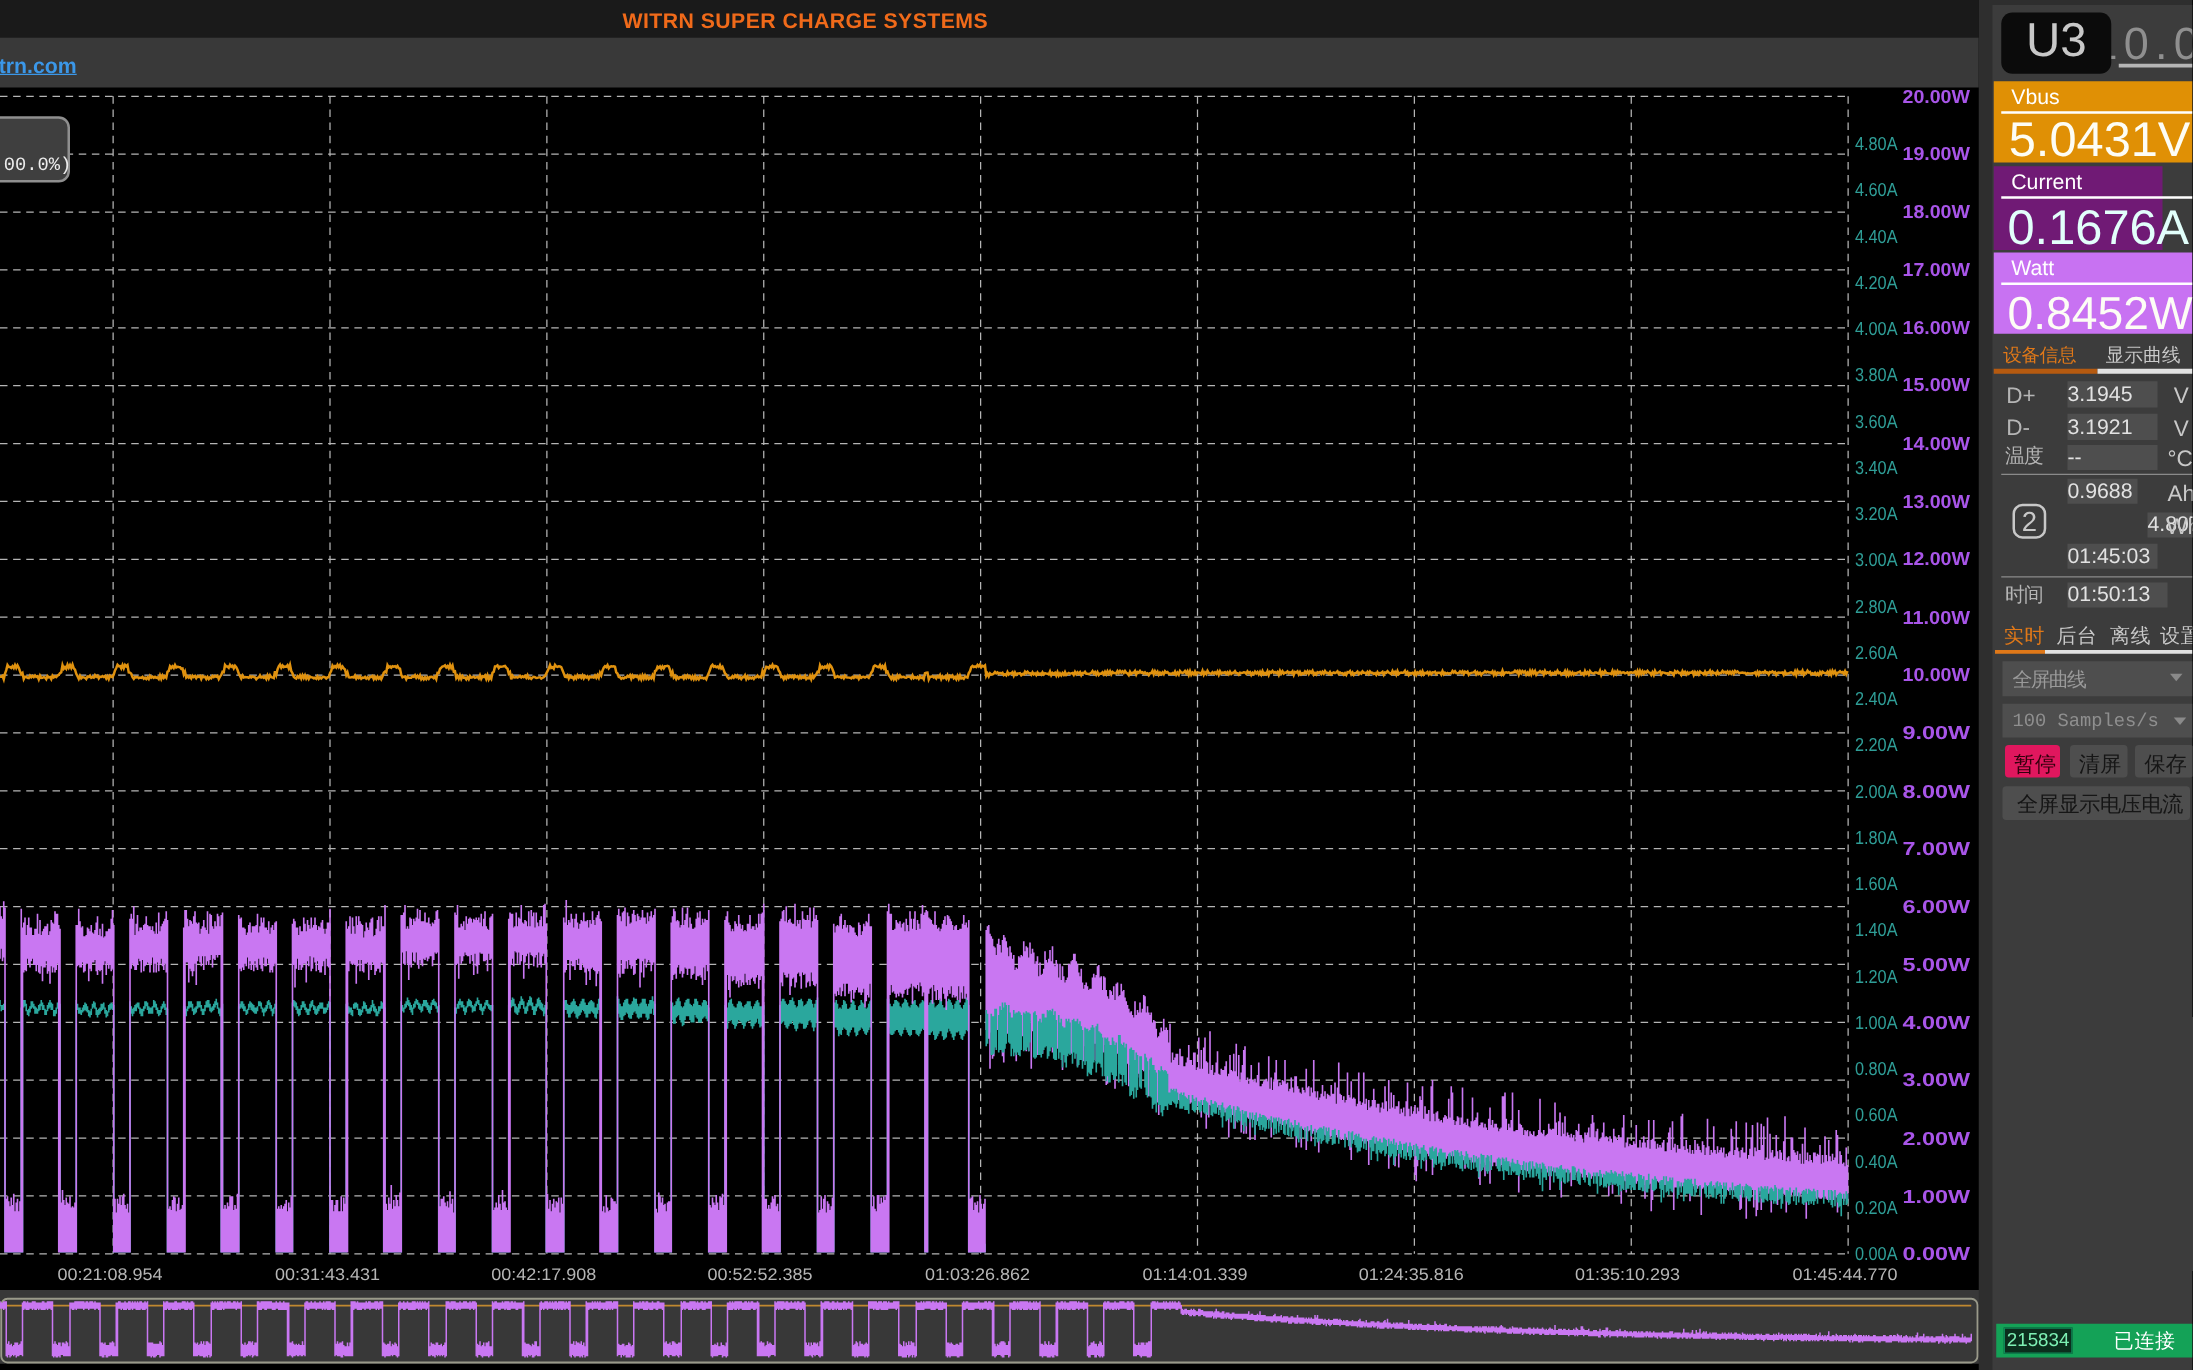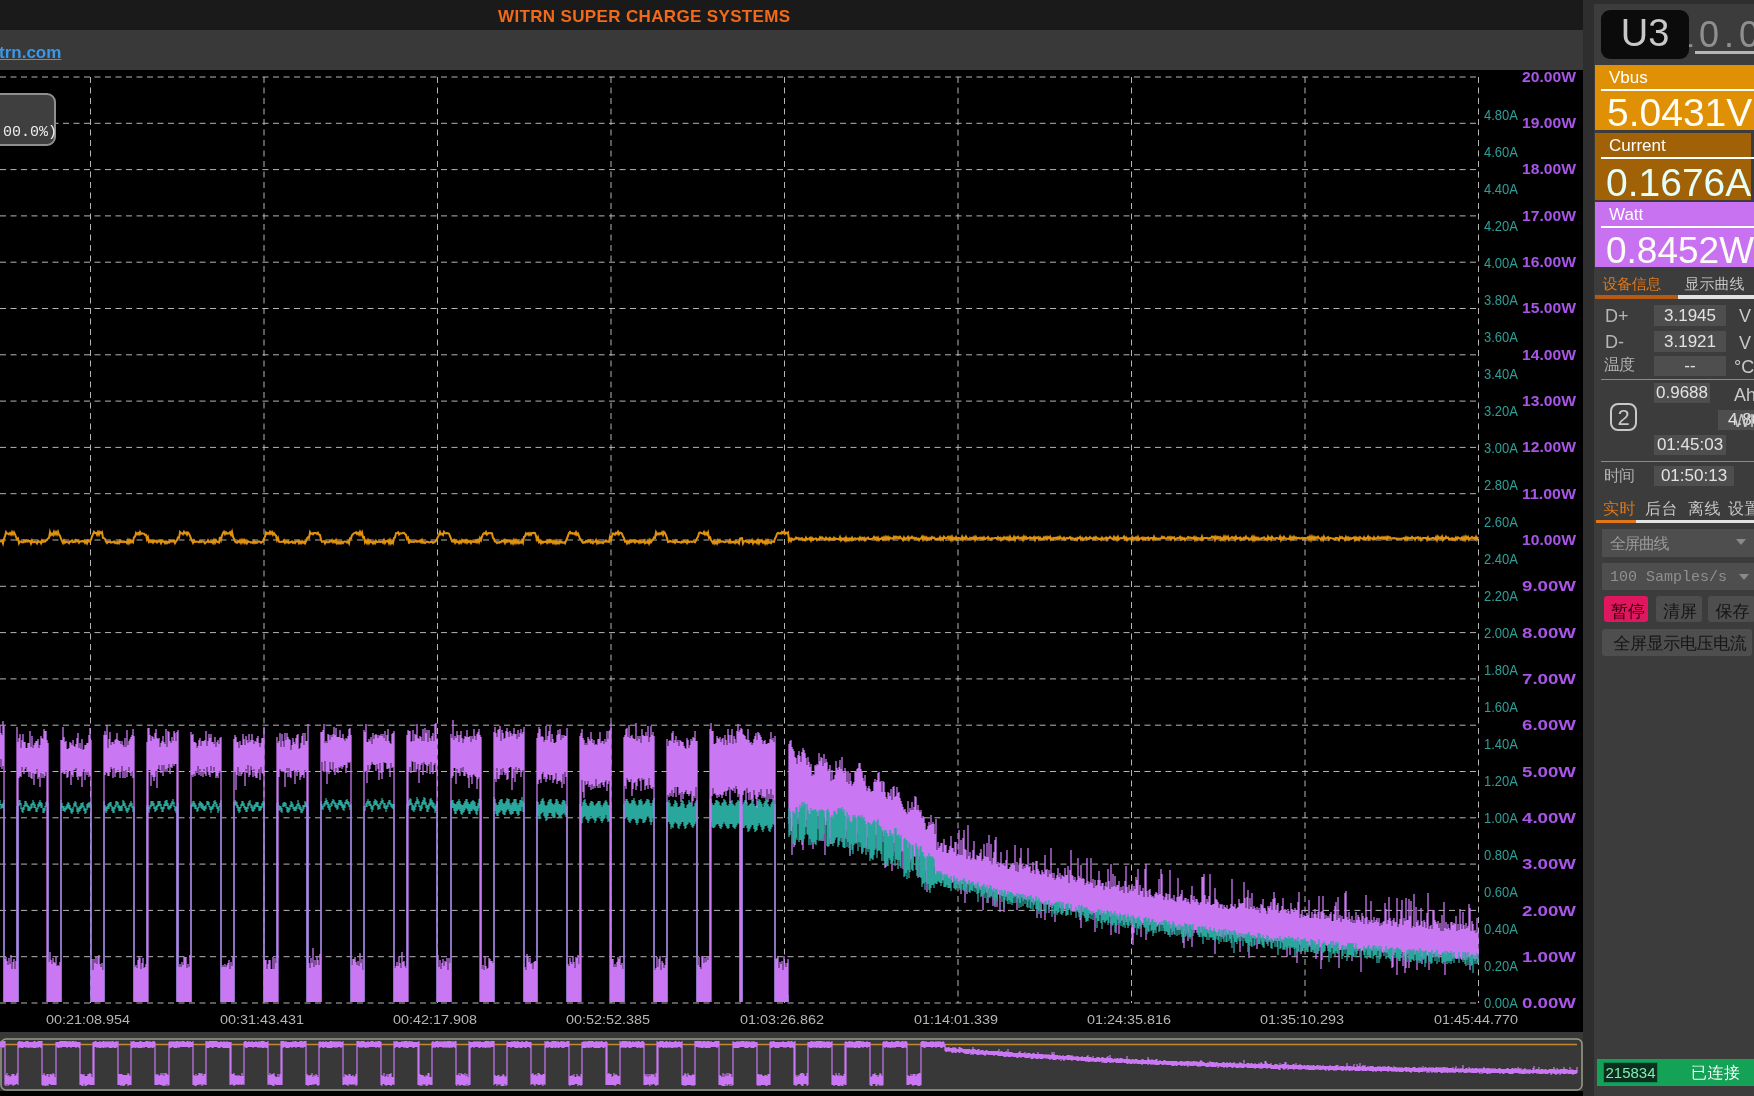--- a/index.html
+++ b/index.html
@@ -2,21 +2,21 @@
 <html><head><meta charset="utf-8"><style>
 *{margin:0;padding:0;box-sizing:border-box}
 html,body{width:1754px;height:1096px;background:#000;overflow:hidden;
 font-family:"Liberation Sans",sans-serif;position:relative}
 .abs{position:absolute}
 .ca{font-size:15px;fill:#2f9e97}
 .cw{font-size:15px;fill:#a855e8;font-weight:bold}
 .cx{font-size:13.5px;fill:#b5b5b5}
 .hdr{font-size:17px;color:#fff;line-height:17px}
 .val{font-size:39px;color:#fdfdf5;letter-spacing:0;white-space:nowrap}
-.vbox{background:#4e4e4e;color:#e2e2e2;font-size:17px;text-align:center;line-height:21px;position:absolute}
+.vbox{background:#4e4e4e;color:#e2e2e2;font-size:17px;text-align:left;line-height:21px;position:absolute}
 .unit{position:absolute;color:#c9c9c9;font-size:18px}
 .lbl{position:absolute;color:#b5b5b5;font-size:18px}
 </style></head><body>
 
 <div class="abs" style="left:0;top:0;width:1583px;height:30px;background:#1a1a1a"></div>
 <div class="abs" style="left:498px;top:7px;font-family:Liberation Sans, sans-serif;font-weight:bold;font-size:17px;letter-spacing:0.35px;color:#f06a1a">WITRN SUPER CHARGE SYSTEMS</div>
 
 <div class="abs" style="left:0;top:30px;width:1583px;height:40px;background:#393939"></div>
 <div class="abs" style="left:-1px;top:43px;font-weight:bold;font-size:17px;color:#3b97e8;text-decoration:underline">trn.com</div>
 
@@ -99,21 +99,21 @@
 
 <div class="abs" style="left:1601px;top:10px;width:88px;height:49px;background:#0b0b0b;border-radius:9px;color:#c8c8c8;font-size:38px;text-align:center;line-height:47px;z-index:5">U3</div>
 <div class="abs" style="left:1674px;top:14px;width:80px;overflow:hidden;color:#8f8f8f;font-size:36px;letter-spacing:5px">10.0</div>
 <div class="abs" style="left:1695px;top:51px;width:59px;height:3px;background:#b5b5b5"></div>
 
 <div class="abs" style="left:1595px;top:65px;width:159px;height:65px;background:#e09005">
   <div class="hdr" style="margin:4px 0 0 14px">Vbus</div>
   <div style="margin:3px 0 0 6px;height:2px;background:#fff;width:153px"></div>
   <div class="val" style="margin:0 0 0 12px">5.0431V</div>
 </div>
-<div class="abs" style="left:1595px;top:132.5px;width:156px;height:67px;background:#a16207">
+<div class="abs" style="left:1595px;top:132.5px;width:135px;height:67px;background:#701a75">
   <div class="hdr" style="margin:4px 0 0 14px">Current</div>
   <div style="margin:3px 0 0 6px;height:2px;background:#fff;width:153px"></div>
   <div class="val" style="margin:2px 0 0 11px;color:#e2fffb">0.1676A</div>
 </div>
 <div class="abs" style="left:1595px;top:201.5px;width:159px;height:65.5px;background:#c872f2">
   <div class="hdr" style="margin:4px 0 0 14px">Watt</div>
   <div style="margin:3px 0 0 6px;height:2px;background:#fff;width:153px"></div>
   <div class="val" style="margin:2px 0 0 11px;font-size:37px">0.8452W</div>
 </div>
 

